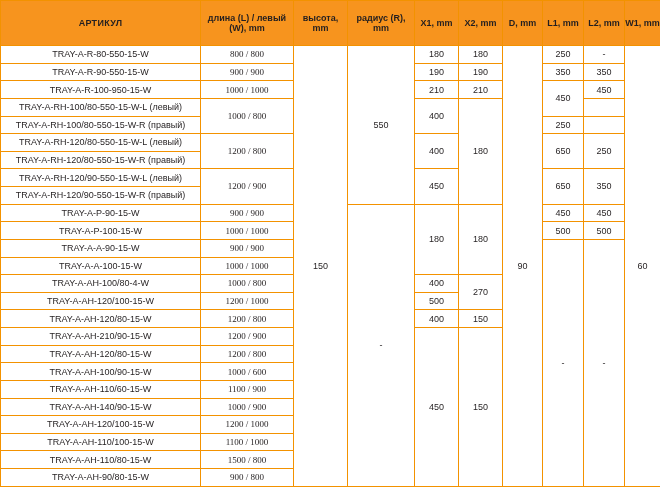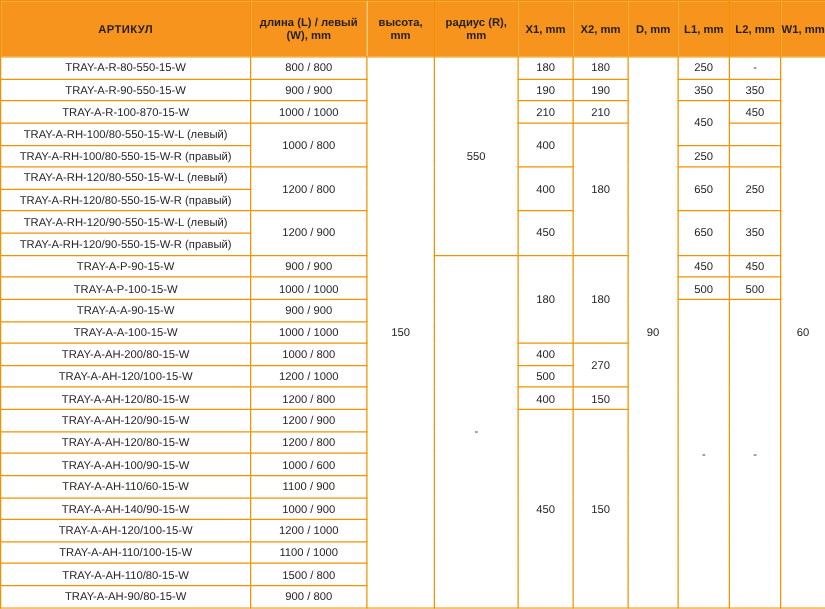--- a/index.html
+++ b/index.html
@@ -43,20 +43,21 @@
     letter-spacing: 0.3px;
   }
   td.name {
     text-align: left;
     padding-left: 4px;
     font-size: 9px;
     white-space: nowrap;
   }
   td.sz {
     font-size: 9px;
+    font-family: Liberation Serif, serif;
   }
   .rowh { height: 17.6px; }
   .dash { color: #231f20; }
   col.c1 { width: 200px; }
   col.c2 { width: 93px; }
   col.c3 { width: 54px; }
   col.c4 { width: 67px; }
   col.c5 { width: 44px; }
   col.c6 { width: 44px; }
   col.c7 { width: 40px; }
@@ -112,21 +113,21 @@
     <tr class="rowh">
       <td class="name">TRAY-A-R-90-550-15-W</td>
       <td class="sz">900 / 900</td>
       <td>190</td>
       <td>190</td>
       <td>350</td>
       <td>350</td>
     </tr>
 
     <tr class="rowh">
-      <td class="name">TRAY-A-R-100-870-15-W</td>
+      <td class="name">TRAY-A-R-100-950-15-W</td>
       <td class="sz">1000 / 1000</td>
       <td>210</td>
       <td>210</td>
       <td rowspan="2">450</td>
       <td>450</td>
     </tr>
 
     <tr class="rowh">
       <td class="name">TRAY-A-RH-100/80-550-15-W-L (левый)</td>
       <td class="sz" rowspan="2">1000 / 800</td>
@@ -187,41 +188,41 @@
       <td rowspan="14">-</td>
       <td rowspan="14">-</td>
     </tr>
 
     <tr class="rowh">
       <td class="name">TRAY-A-A-100-15-W</td>
       <td class="sz">1000 / 1000</td>
     </tr>
 
     <tr class="rowh">
-      <td class="name">TRAY-A-AH-200/80-15-W</td>
+      <td class="name">TRAY-A-AH-100/80-4-W</td>
       <td class="sz">1000 / 800</td>
       <td>400</td>
       <td rowspan="2">270</td>
     </tr>
 
     <tr class="rowh">
       <td class="name">TRAY-A-AH-120/100-15-W</td>
       <td class="sz">1200 / 1000</td>
       <td>500</td>
     </tr>
 
     <tr class="rowh">
       <td class="name">TRAY-A-AH-120/80-15-W</td>
       <td class="sz">1200 / 800</td>
       <td>400</td>
       <td>150</td>
     </tr>
 
     <tr class="rowh">
-      <td class="name">TRAY-A-AH-120/90-15-W</td>
+      <td class="name">TRAY-A-AH-210/90-15-W</td>
       <td class="sz">1200 / 900</td>
       <td rowspan="9">450</td>
       <td rowspan="9">150</td>
     </tr>
 
     <tr class="rowh">
       <td class="name">TRAY-A-AH-120/80-15-W</td>
       <td class="sz">1200 / 800</td>
     </tr>
 

